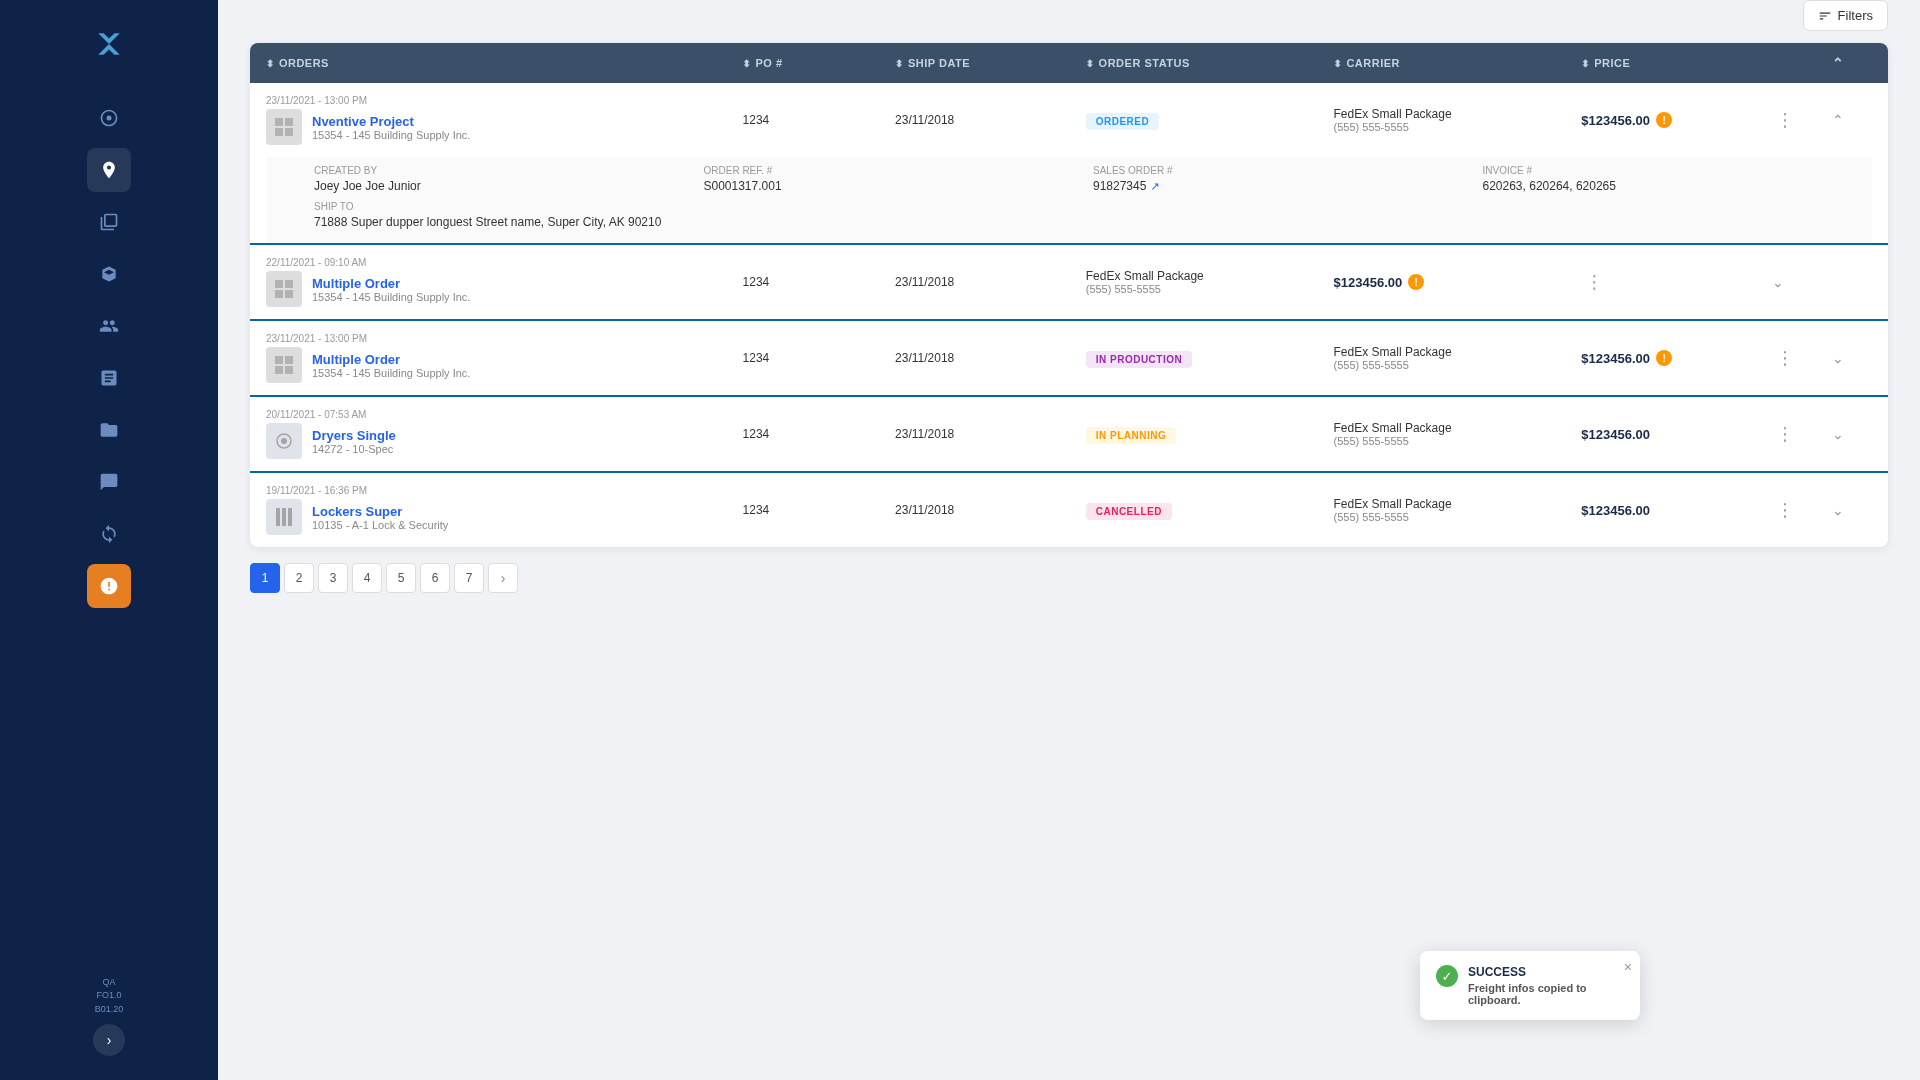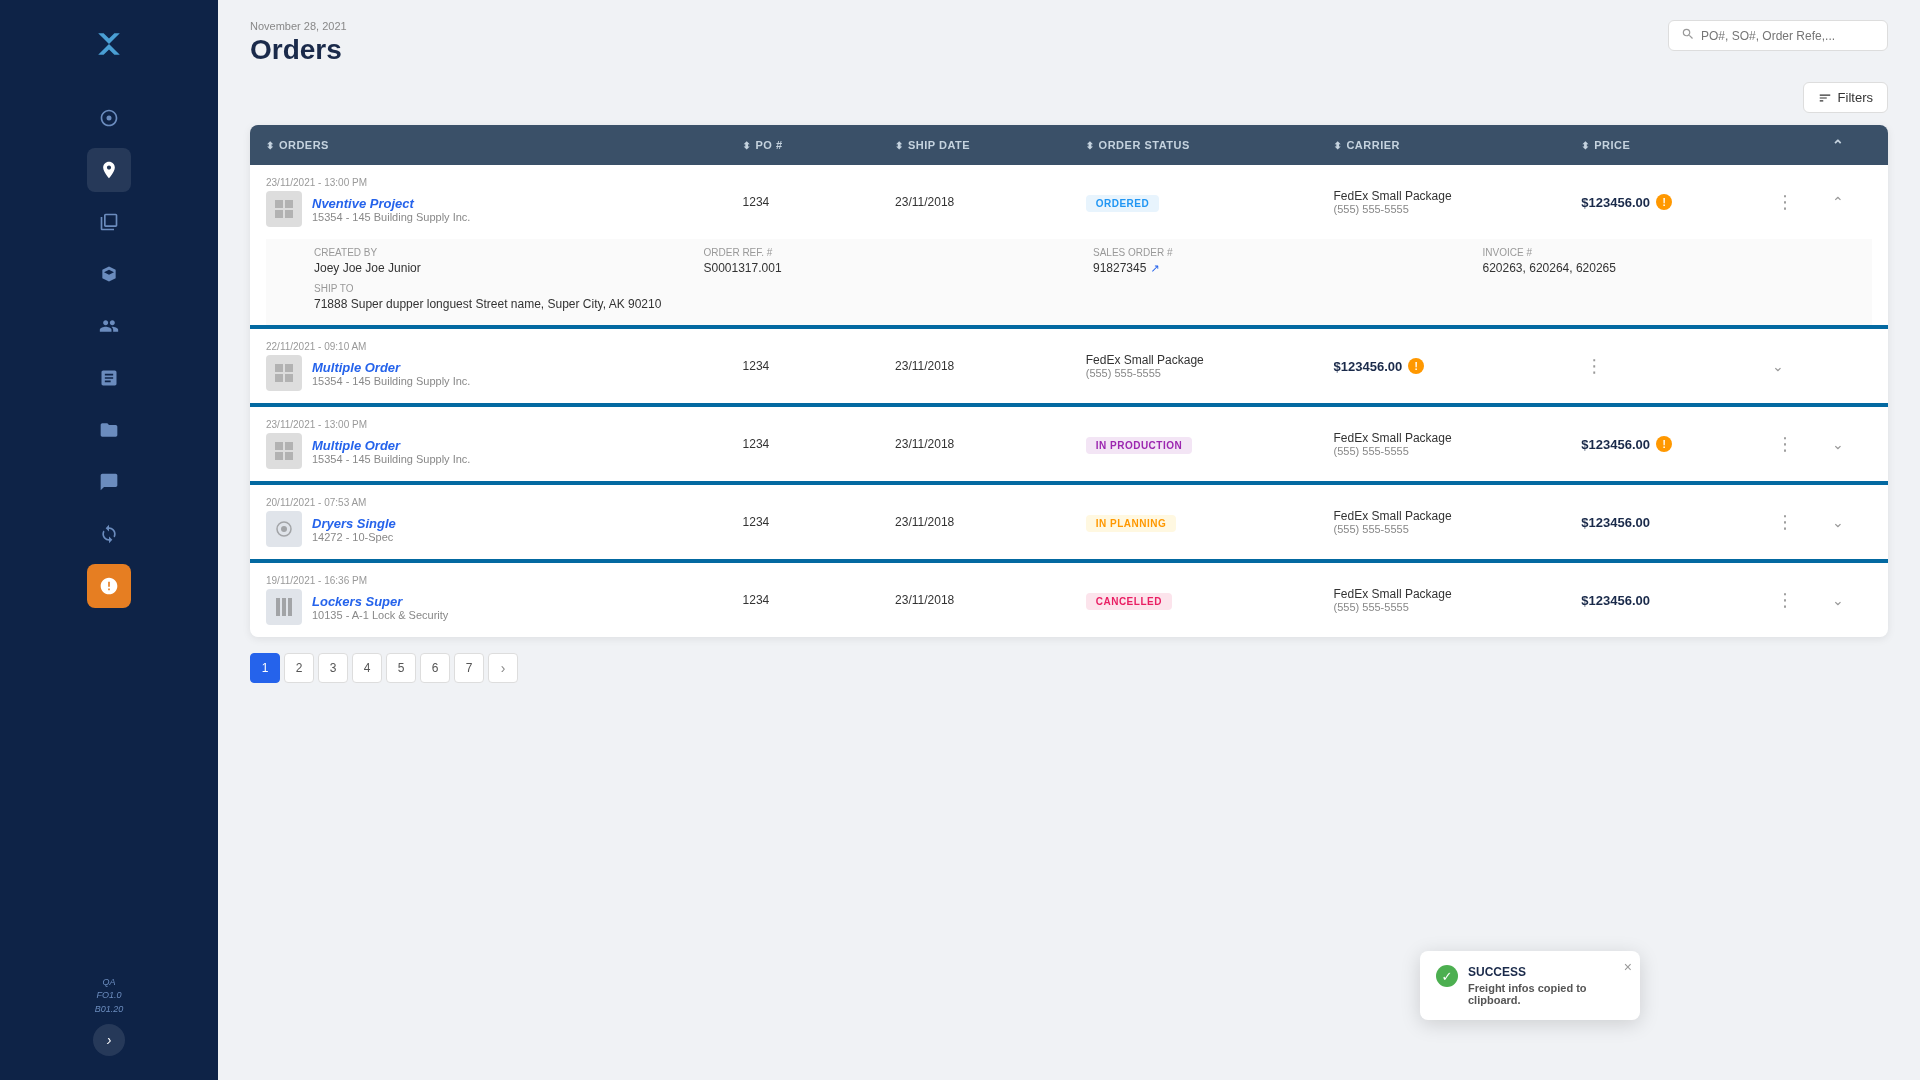--- a/index.html
+++ b/index.html
@@ -75,21 +75,20 @@
     .sidebar-item.highlight {
       background: #e67e22;
       color: #fff;
     }
     .sidebar-bottom {
       padding-bottom: 24px;
       display: flex;
       flex-direction: column;
       align-items: center;
       gap: 8px;
-      font-style: italic;
     }
     .sidebar-user-info {
       font-size: 9px;
       color: #6b8cbe;
       text-align: center;
       line-height: 1.5;
     }
     .sidebar-expand {
       width: 32px;
       height: 32px;
@@ -202,21 +201,21 @@
       text-transform: uppercase;
       letter-spacing: 0.5px;
       display: flex;
       align-items: center;
       gap: 4px;
     }
     .th-arrow { font-size: 10px; }
 
     
     .table-row {
-      border-bottom: 4px solid #0369a1;
+      border-bottom: 2px solid #0369a1;
       padding: 0 16px;
     }
     .table-row-main {
       display: grid;
       grid-template-columns: 2.5fr 0.8fr 1fr 1.3fr 1.3fr 1fr 60px 40px;
       padding: 12px 0;
       align-items: center;
     }
     .table-row-expanded {
       display: grid;
@@ -248,21 +247,20 @@
     .row-thumbnail svg {
       width: 24px;
       height: 24px;
       opacity: 0.5;
     }
     .row-name {
       font-size: 13px;
       font-weight: 600;
       color: #2563eb;
       cursor: pointer;
-      font-style: italic;
     }
     .row-sub {
       font-size: 11px;
       color: #888;
     }
     .row-col {
       font-size: 12px;
       color: #333;
     }
     .status-badge {
@@ -491,36 +489,20 @@
       <div>B01.20</div>
     </div>
     <div class="sidebar-expand">
       <span>›</span>
     </div>
   </div>
 </div>
 
 <div class="main">
 
-  <div class="header">
-    <div class="header-left">
-      <div class="header-date">November 28, 2021</div>
-      <div class="header-title">Orders</div>
-    </div>
-    <div class="header-right">
-      <div class="search-bar">
-        <span class="search-icon">
-          <svg width="14" height="14" viewBox="0 0 24 24" fill="#999">
-              <path d="M15.5 14h-.79l-.28-.27A6.471 6.471 0 0 0 16 9.5 6.5 6.5 0 1 0 9.5 16c1.61 0 3.09-.59 4.23-1.57l.27.28v.79l5 4.99L20.49 19l-4.99-5zm-6 0C7.01 14 5 11.99 5 9.5S7.01 5 9.5 5 14 7.01 14 9.5 11.99 14 9.5 14z"></path>
-            </svg>
-        </span>
-        <input type="text" placeholder="PO#, SO#, Order Refe,..." style="">
-      </div>
-    </div>
-  </div>
 
   <div class="filters-bar">
     <button class="filters-btn">
       <svg width="14" height="14" viewBox="0 0 24 24" fill="currentColor">
           <path d="M3 18h6v-2H3v2zM3 6v2h18V6H3zm0 7h12v-2H3v2z"></path>
         </svg>
       <span>Filters</span>
     </button>
   </div>
 

